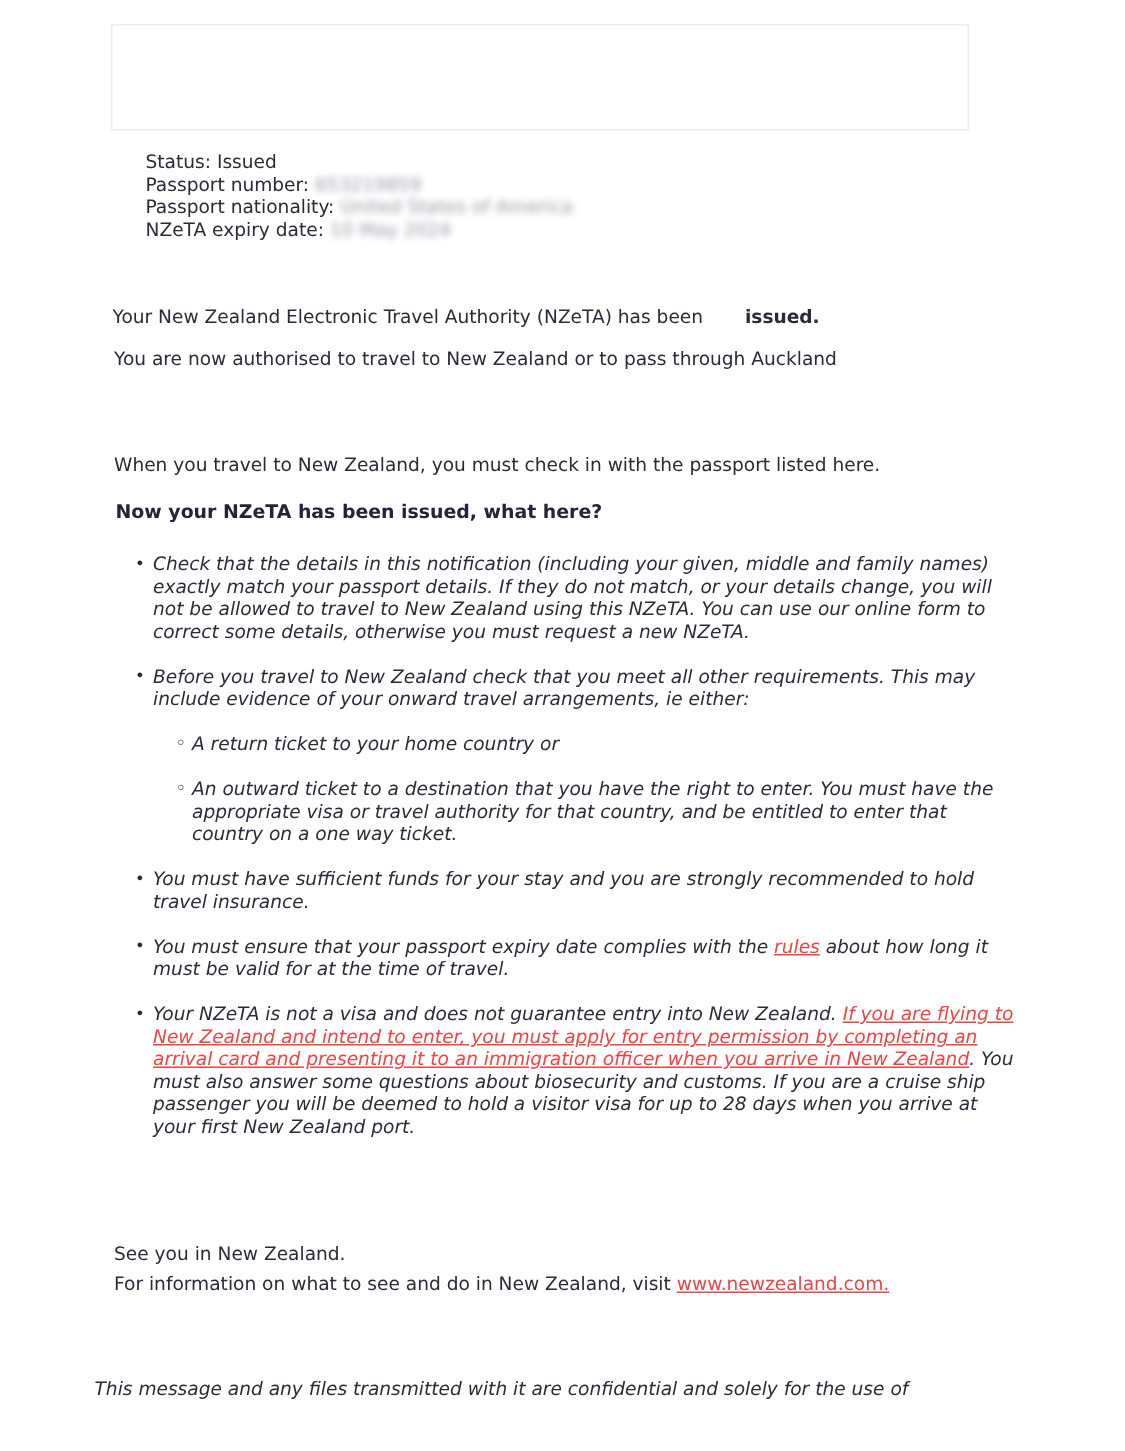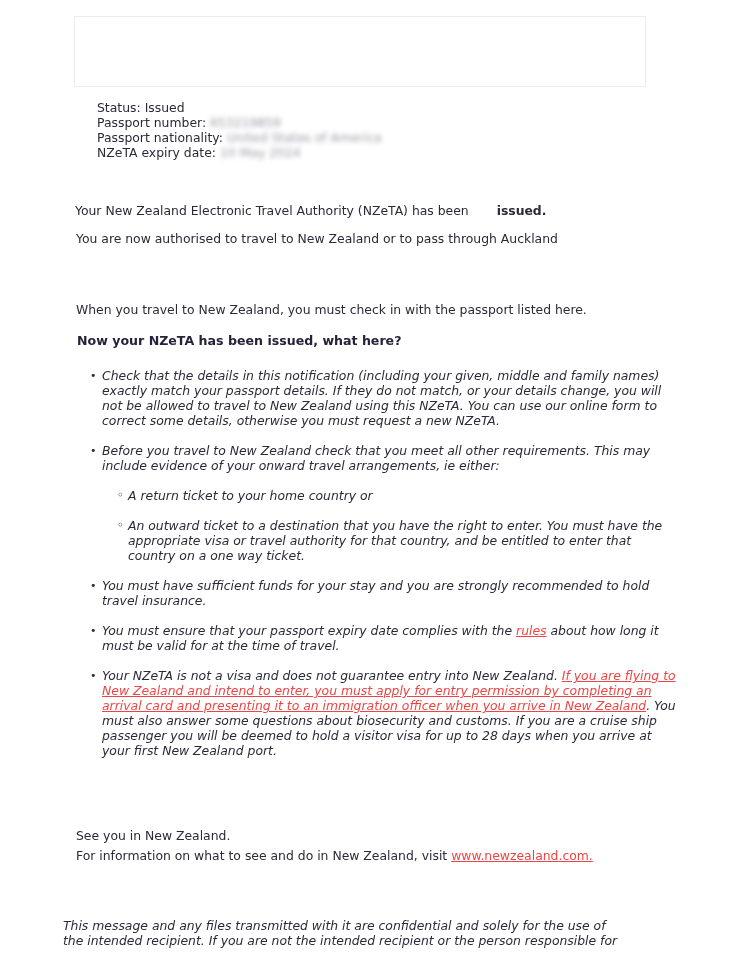--- a/index.html
+++ b/index.html
@@ -80,14 +80,13 @@
   <li><span>You must ensure that your passport expiry date complies with the </span><a href="#">rules</a><span> about how long it must be valid for at the time of travel.</span></li>
   <li><span>Your NZeTA is not a visa and does not guarantee entry into New Zealand. </span><a href="#">If you are flying to New Zealand and intend to enter, you must apply for entry permission by completing an arrival card and presenting it to an immigration officer when you arrive in New Zealand</a><span>. You must also answer some questions about biosecurity and customs. If you are a cruise ship passenger you will be deemed to hold a visitor visa for up to 28 days when you arrive at your first New Zealand port.</span></li>
 </ul>
 
 <div class="p p4"><span>For information on what to see and do in New Zealand, visit </span><a href="#">www.newzealand.com.</a></div>
 
 <div class="p p5">See you in New Zealand.</div>
 
 <div class="footer">
   <div>This message and any files transmitted with it are confidential and solely for the use of</div>
-  <div>the intended recipient. If you are not the intended recipient or the person responsible for</div>
 </div>
 
 </body></html>

